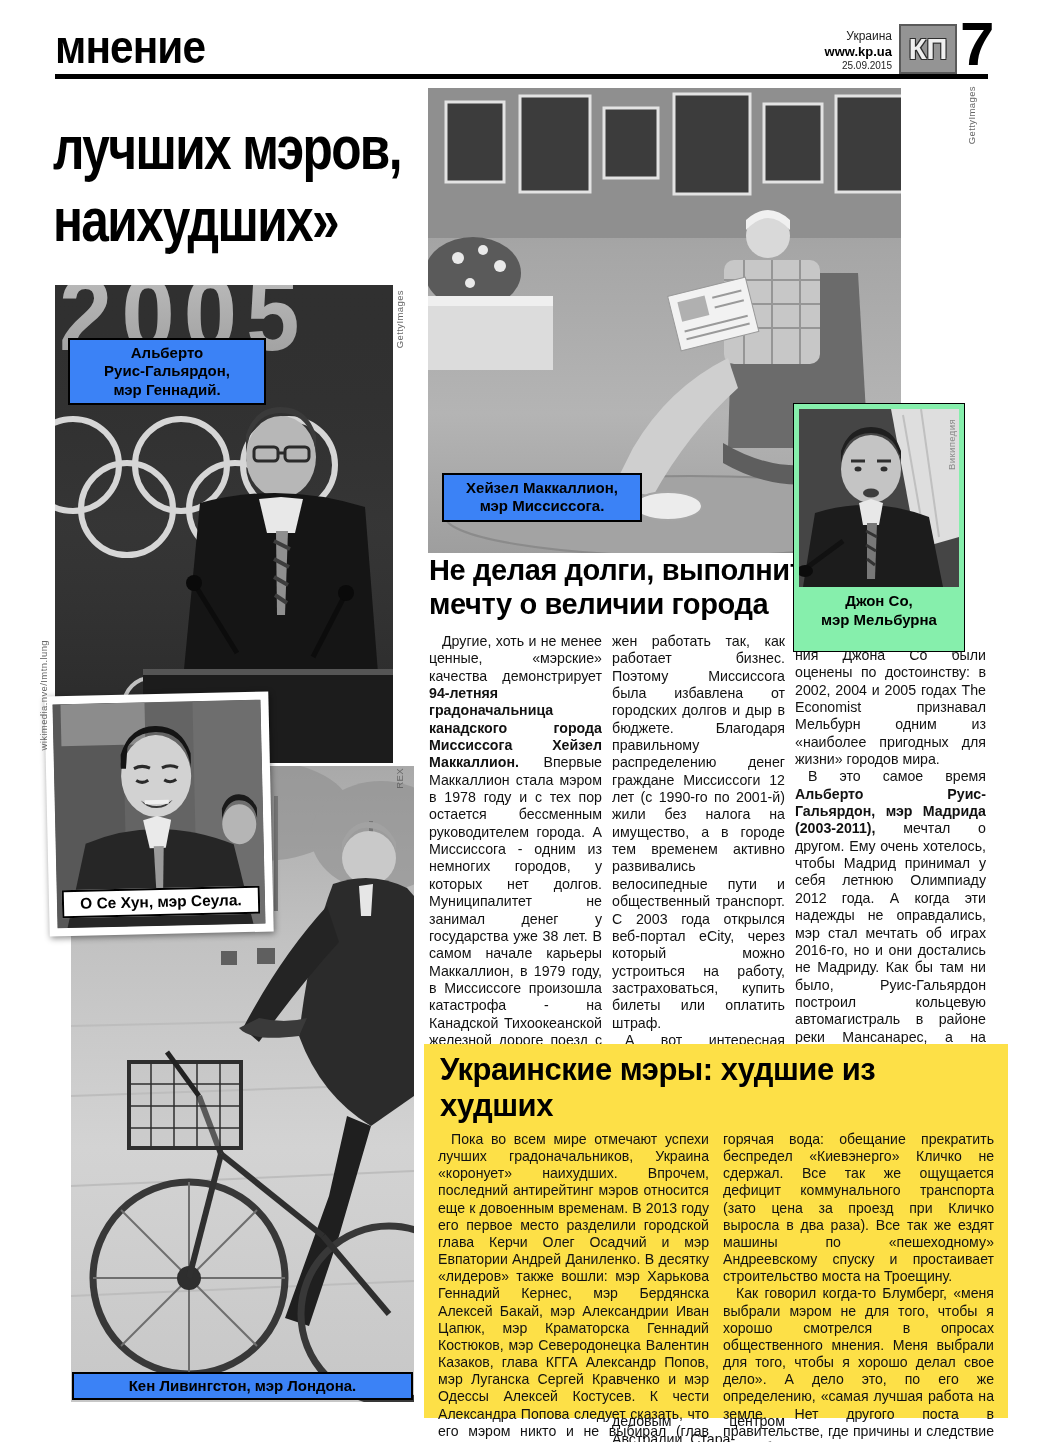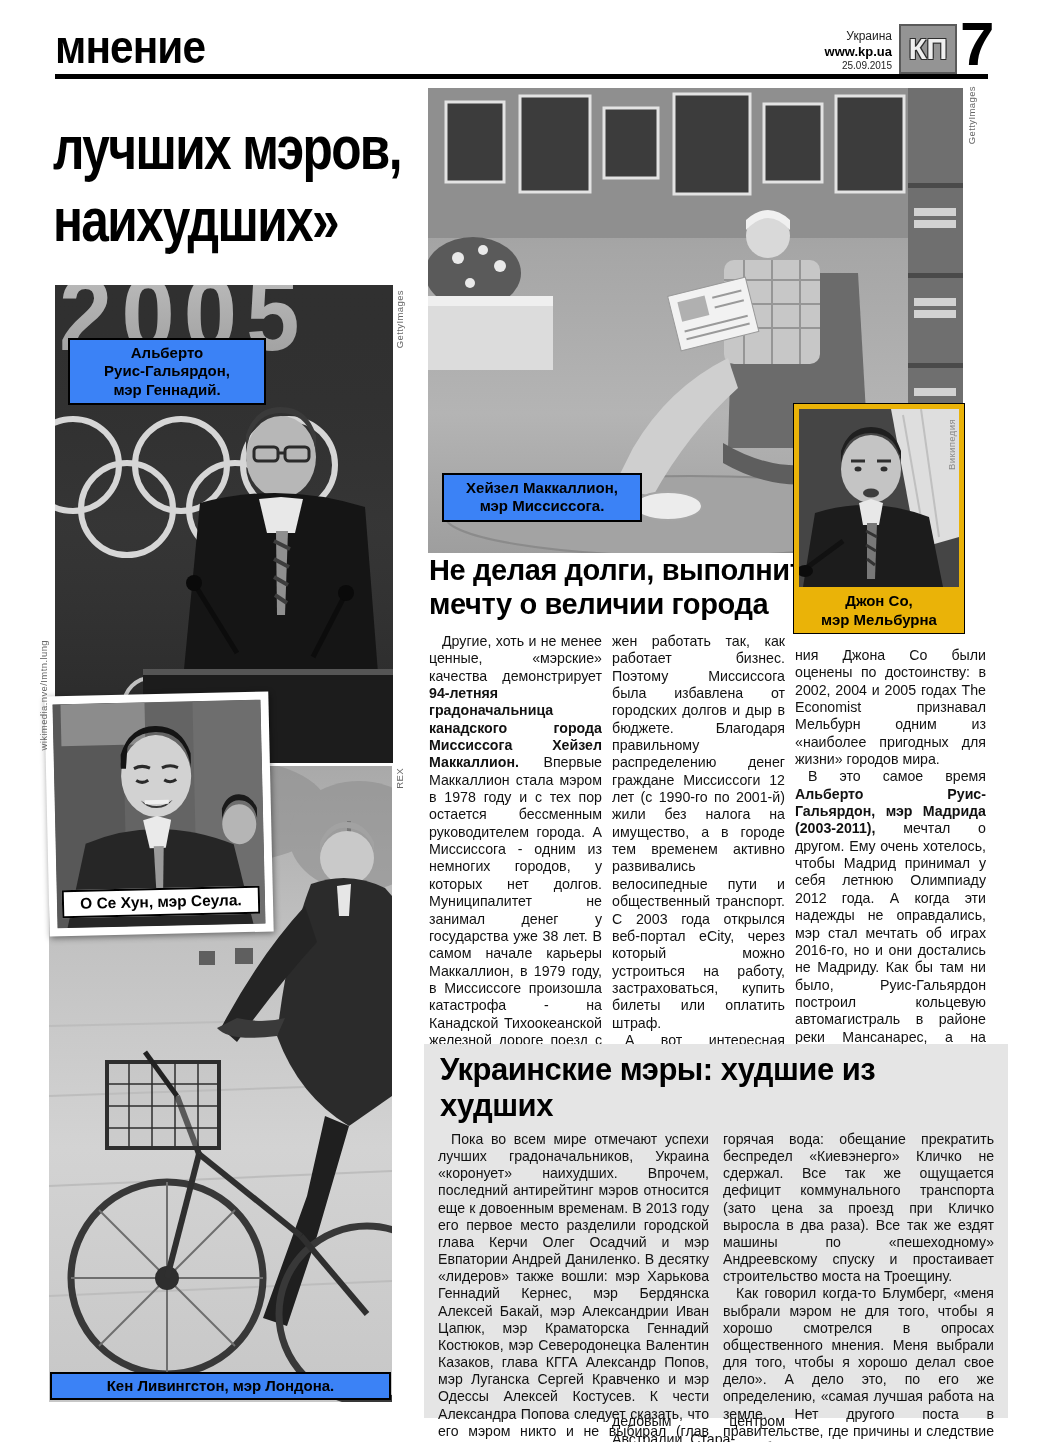--- a/index.html
+++ b/index.html
@@ -21,40 +21,40 @@
   .headline{position:absolute;left:53px;top:112px;font-size:62px;font-weight:900;line-height:72px;
         letter-spacing:-2px;transform:scaleX(.80);transform-origin:left top;white-space:nowrap;}
   
   .photo{position:absolute;overflow:hidden;background:#9a9a9a;}
   .capbox{position:absolute;background:#3b82f6;border:2px solid #000;font-weight:bold;text-align:center;
         font-size:15px;line-height:1.22;padding:4px 5px;z-index:8;}
   .vcred{position:absolute;writing-mode:vertical-rl;transform:rotate(180deg);font-size:9.5px;color:#666;
         letter-spacing:.4px;z-index:9;}
   .overlay2005{position:absolute;left:4px;top:-30px;font-size:104px;font-weight:900;color:#c6c6c6;
         letter-spacing:10px;transform:scaleX(.92);transform-origin:left top;opacity:.9;}
-  .jsframe{position:absolute;left:793px;top:403px;width:172px;background:#eab308;border:1px solid #000;
-        box-sizing:border-box;padding:5px 5px 1px 5px;z-index:7;}
+  .jsframe{position:absolute;left:793px;top:403px;width:172px;background:#86efac;border:1px solid #000;
+        box-sizing:border-box;padding:5px 5px 19px 5px;z-index:7;}
   .jsphoto{position:relative;width:160px;height:178px;background:#474747;overflow:hidden;}
   .jscap{font-weight:bold;font-size:15px;text-align:center;line-height:1.25;padding:5px 0 2px 0;}
   .inset{position:absolute;left:47px;top:694px;width:224px;background:#fff;padding:8px;box-sizing:border-box;
         transform:rotate(-1.3deg);box-shadow:1px 2px 6px rgba(0,0,0,.45);z-index:6;}
   .insetphoto{position:relative;width:208px;height:224px;background:#6a6a6a;overflow:hidden;}
   .insetcap{position:absolute;left:5px;right:5px;bottom:10px;background:#fff;border:2px solid #000;
         font-weight:bold;font-size:15.5px;text-align:center;padding:3px 0;}
   
   .art-title{position:absolute;left:429px;top:553px;font-size:29px;font-weight:800;line-height:34px;
         letter-spacing:-.4px;}
   .cols{position:absolute;left:429px;top:633px;width:557px;display:flex;gap:10px;}
   .col{font-size:14.2px;line-height:17.35px;text-align:justify;color:#111;}
   .c1{width:173px;}.c2{width:173px;}.c3{width:191px;padding-top:14px;}
   .col p{margin:0;}
   .col p.ind{text-indent:13px;}
   .bd{font-weight:bold;}
   
-  .ubox{position:absolute;left:424px;top:1044px;width:584px;height:374px;background:#e5e5e5;
+  .ubox{position:absolute;left:424px;top:1044px;width:584px;height:374px;background:#fde047;
         box-sizing:border-box;padding:6px 14px 8px 14px;}
   .ubox-title{font-size:31px;font-weight:800;letter-spacing:-.5px;margin:2px 0 7px 2px;}
   .ubox-cols{display:flex;gap:14px;}
   .ubox-col{width:271px;font-size:14.1px;line-height:17.15px;text-align:justify;color:#111;}
   .ubox-col p{margin:0;}
   .ubox-col p.ind{text-indent:13px;}
 </style>
 </head>
 <body>
 
@@ -68,21 +68,21 @@
     <div class="mm-date">25.09.2015</div>
   </div>
   <div class="kp-logo">КП</div>
   <div class="pagenum">7</div>
 
   <div class="headline">
     <div>лучших мэров,</div>
     <div>наихудших»</div>
   </div>
 
-  <div class="photo" style="left:428px;top:88px;width:535px;height:465px;">
+  <div class="photo" style="left:428px;top:88px;width:473px;height:465px;">
     <svg width="535" height="465" viewBox="0 0 535 465">
       <defs>
         <linearGradient id="mcbg" x1="0" y1="0" x2="0" y2="1">
           <stop offset="0" stop-color="#8d8d8d"></stop>
             <stop offset=".35" stop-color="#a6a6a6"></stop>
           <stop offset=".7" stop-color="#b4b4b4"></stop>
             <stop offset="1" stop-color="#9e9e9e"></stop>
         </linearGradient>
       </defs>
       <rect width="535" height="465" fill="url(#mcbg)"></rect>
@@ -205,21 +205,21 @@
     </svg>
     <div class="capbox" style="left:13px;top:53px;width:184px;">
       <div>Альберто</div>
       <div>Руис-Гальярдон,</div>
       <div>мэр Геннадий.</div>
     </div>
   </div>
   <div class="vcred" style="left:394px;top:290px;">GettyImages</div>
   <div class="vcred" style="left:38px;top:640px;">wikimedia.nve/Imtn.lung</div>
 
-  <div class="photo" style="left:49px;top:766px;width:343px;height:636px;background:#c6c6c6;">
+  <div class="photo" style="left:71px;top:766px;width:343px;height:636px;background:#c6c6c6;">
     <svg width="343" height="636" viewBox="0 0 343 636">
       <defs>
         <linearGradient id="lbg" x1="0" y1="0" x2="0" y2="1">
           <stop offset="0" stop-color="#a9a9a9"></stop>
             <stop offset=".28" stop-color="#c2c2c2"></stop>
           <stop offset=".6" stop-color="#d3d3d3"></stop>
             <stop offset="1" stop-color="#c7c7c7"></stop>
         </linearGradient>
       </defs>
       <rect width="343" height="636" fill="url(#lbg)"></rect>

